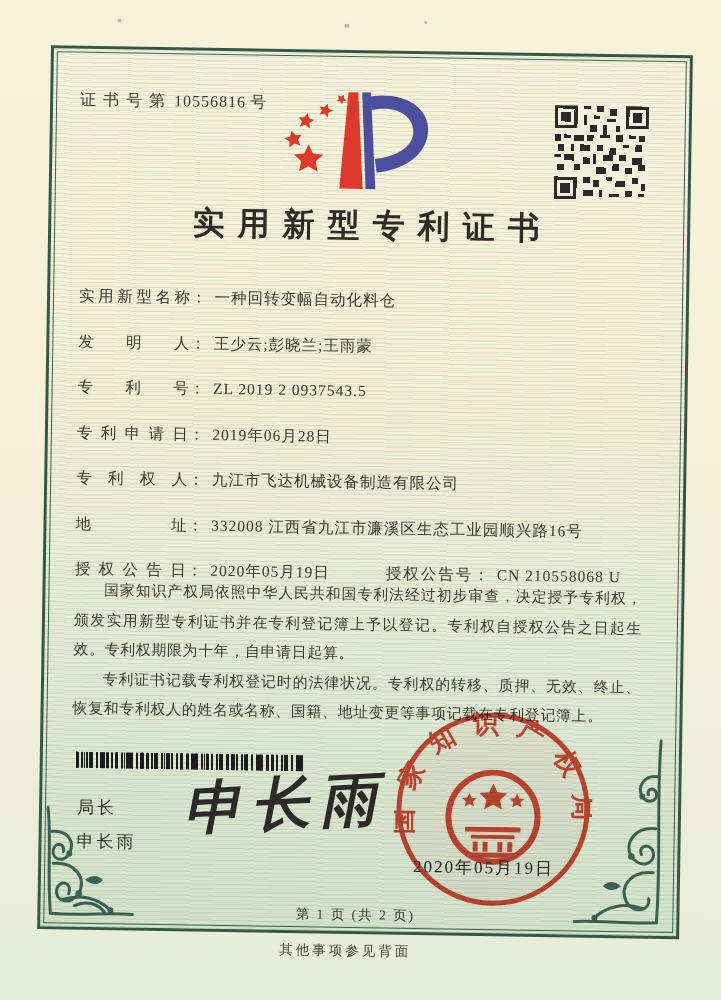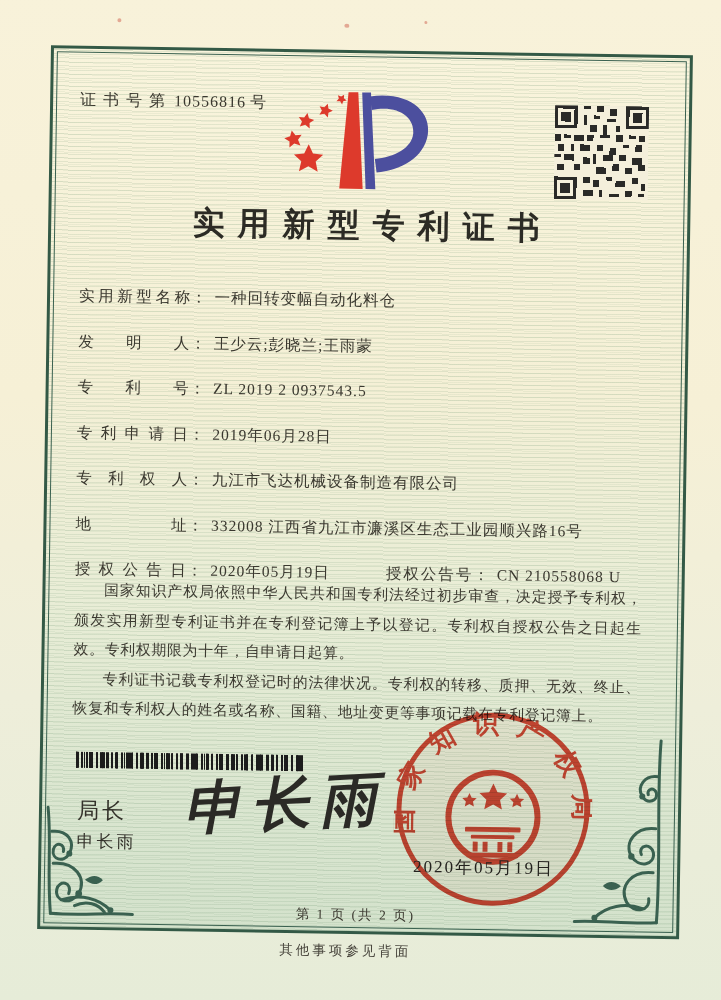--- a/index.html
+++ b/index.html
@@ -46,21 +46,21 @@
     font-size:14.8px;line-height:29.5px;color:#3c3a31;text-align:justify;letter-spacing:.8px;
   }
   .paras p{margin:0;text-indent:2em;}
   .barcode{
     position:absolute;left:88px;top:762px;width:228px;height:16px;
     background:
       repeating-linear-gradient(90deg,#1c1c1c 0 2px,rgba(0,0,0,0) 2px 5px),
       repeating-linear-gradient(90deg,#1c1c1c 0 1px,rgba(0,0,0,0) 1px 8px),
       repeating-linear-gradient(90deg,#1c1c1c 0 3px,rgba(0,0,0,0) 3px 13px);
   }
-  .bureau-title{position:absolute;left:90px;top:806px;font-size:22px;color:#33312a;letter-spacing:3px;}
+  .bureau-title{position:absolute;left:90px;top:806px;font-size:17px;color:#33312a;letter-spacing:3px;}
   .bureau-name{position:absolute;left:90px;top:840px;font-size:17px;color:#33312a;letter-spacing:3px;}
   .autograph{
     position:absolute;left:196px;top:772px;width:220px;
     font-size:58px;color:#2b2a26;transform:rotate(-4deg);letter-spacing:10px;
     font-weight:bold;font-style:italic;white-space:nowrap;
   }
   .seal{position:absolute;left:407px;top:714px;width:198px;height:198px;opacity:.95;mix-blend-mode:multiply;}
   .seal-date{position:absolute;left:427px;top:860px;font-size:17px;color:#23221e;letter-spacing:2px;z-index:5;}
   .pageno{position:absolute;left:52px;top:912px;width:636px;text-align:center;font-size:13.5px;color:#3a382f;letter-spacing:2px;}
   .backnote{position:absolute;left:0;top:948px;width:721px;text-align:center;font-size:13.5px;color:#45423a;letter-spacing:3px;}

